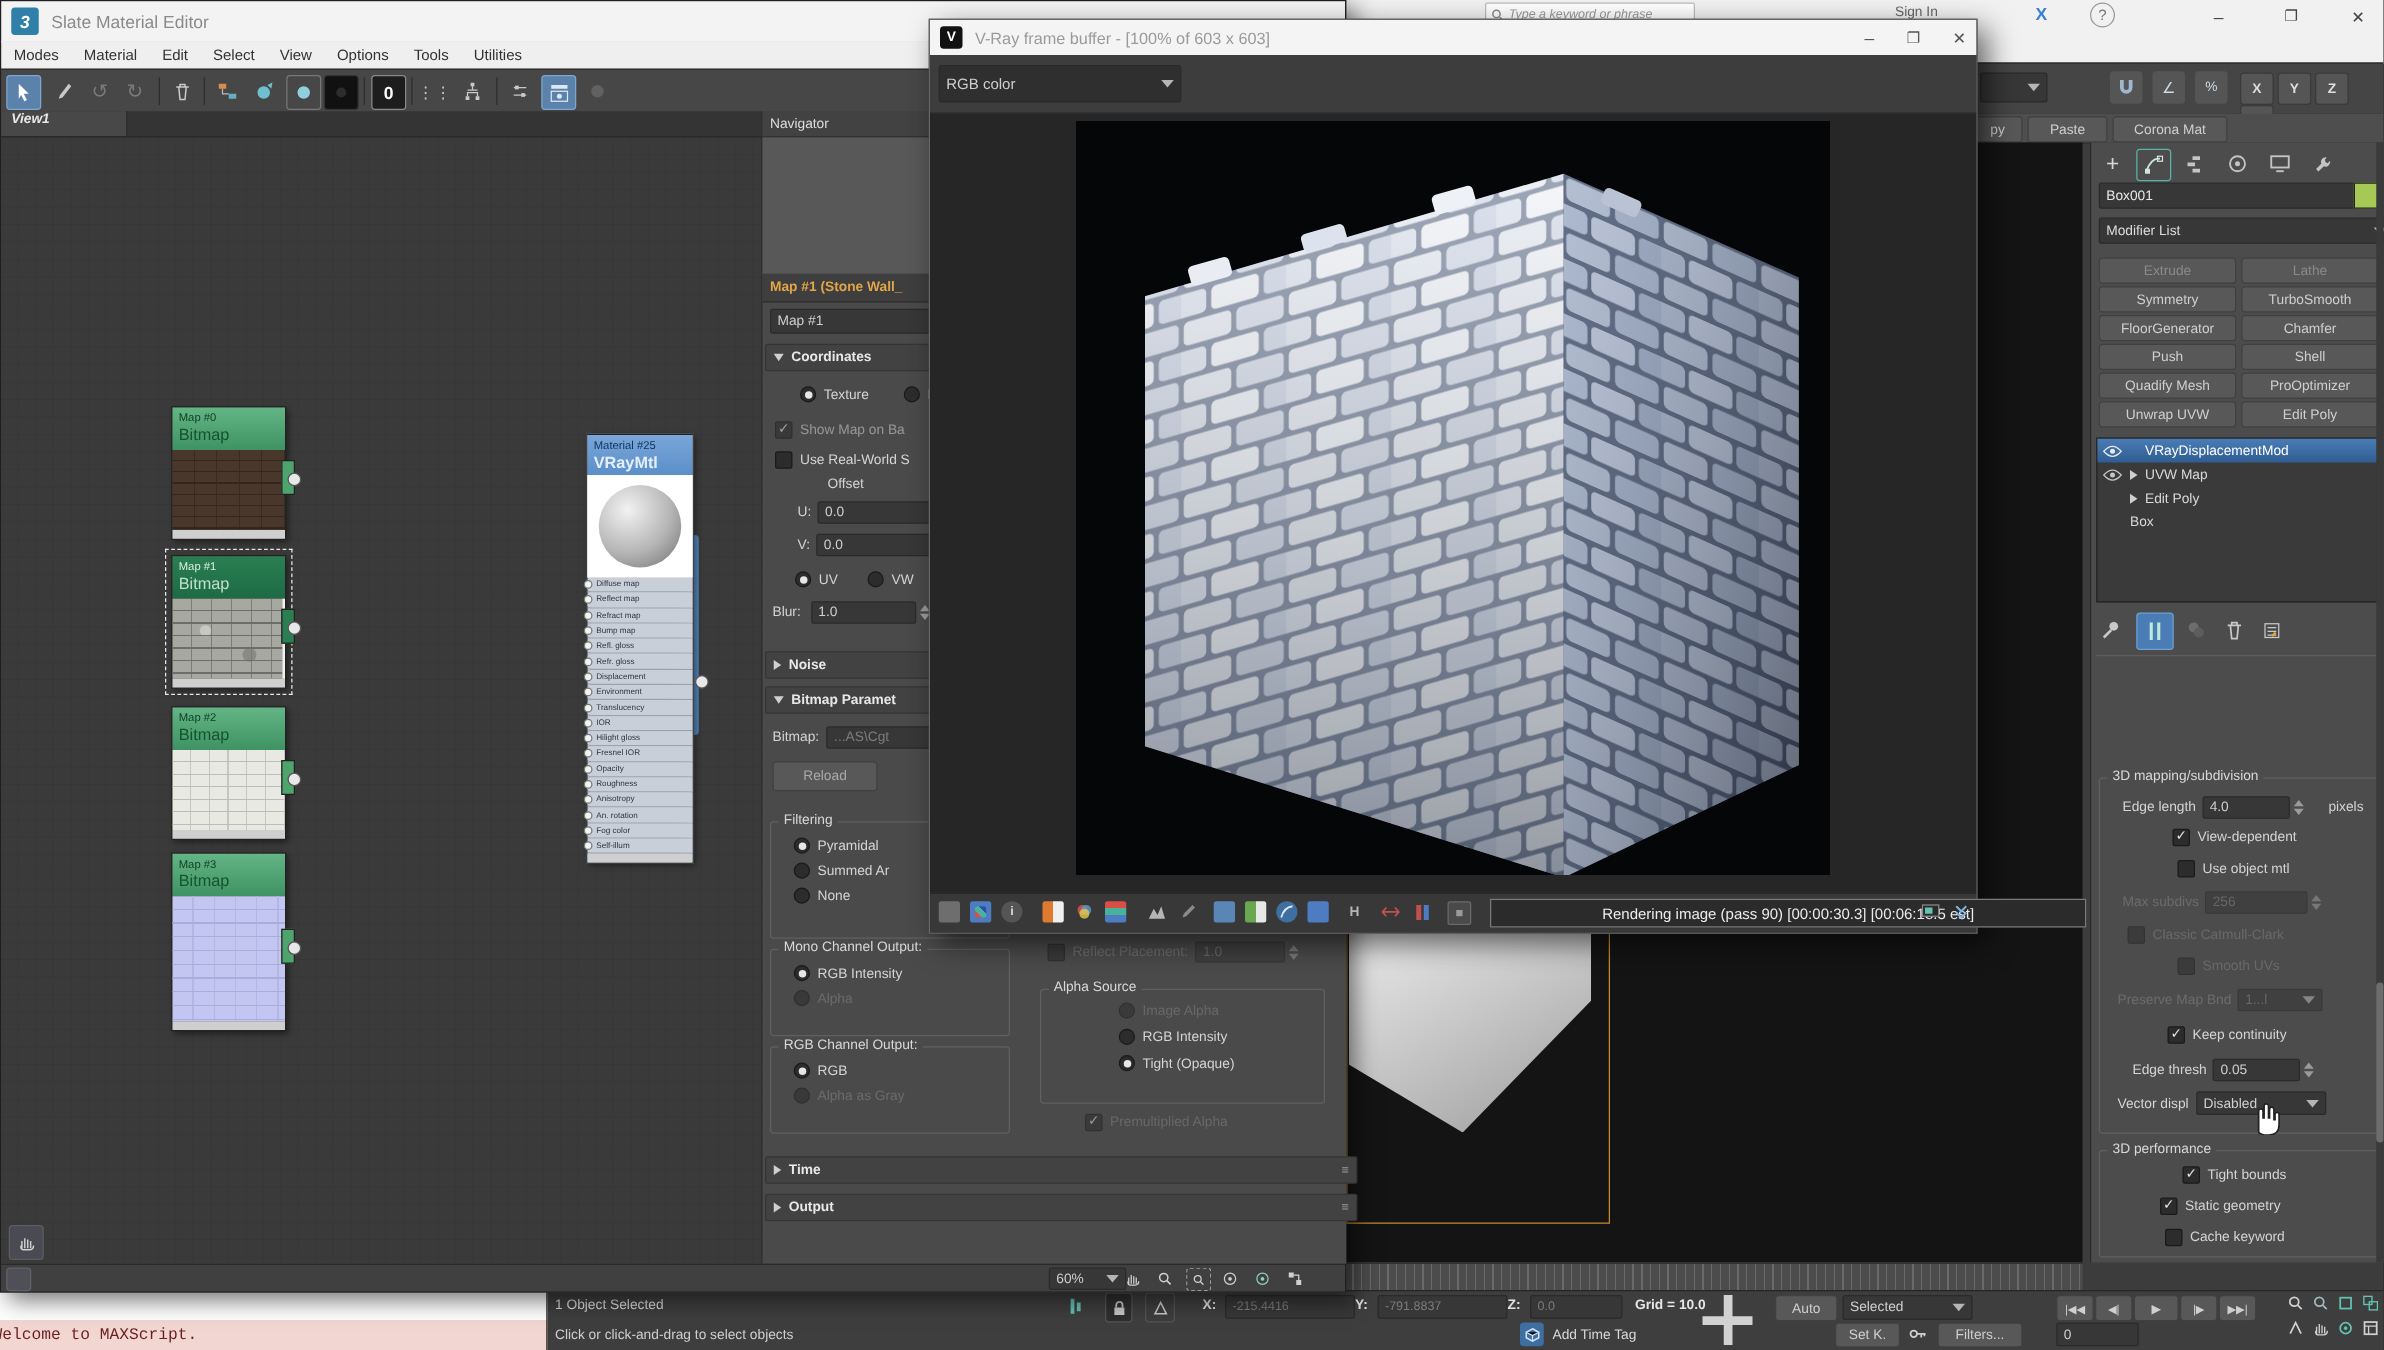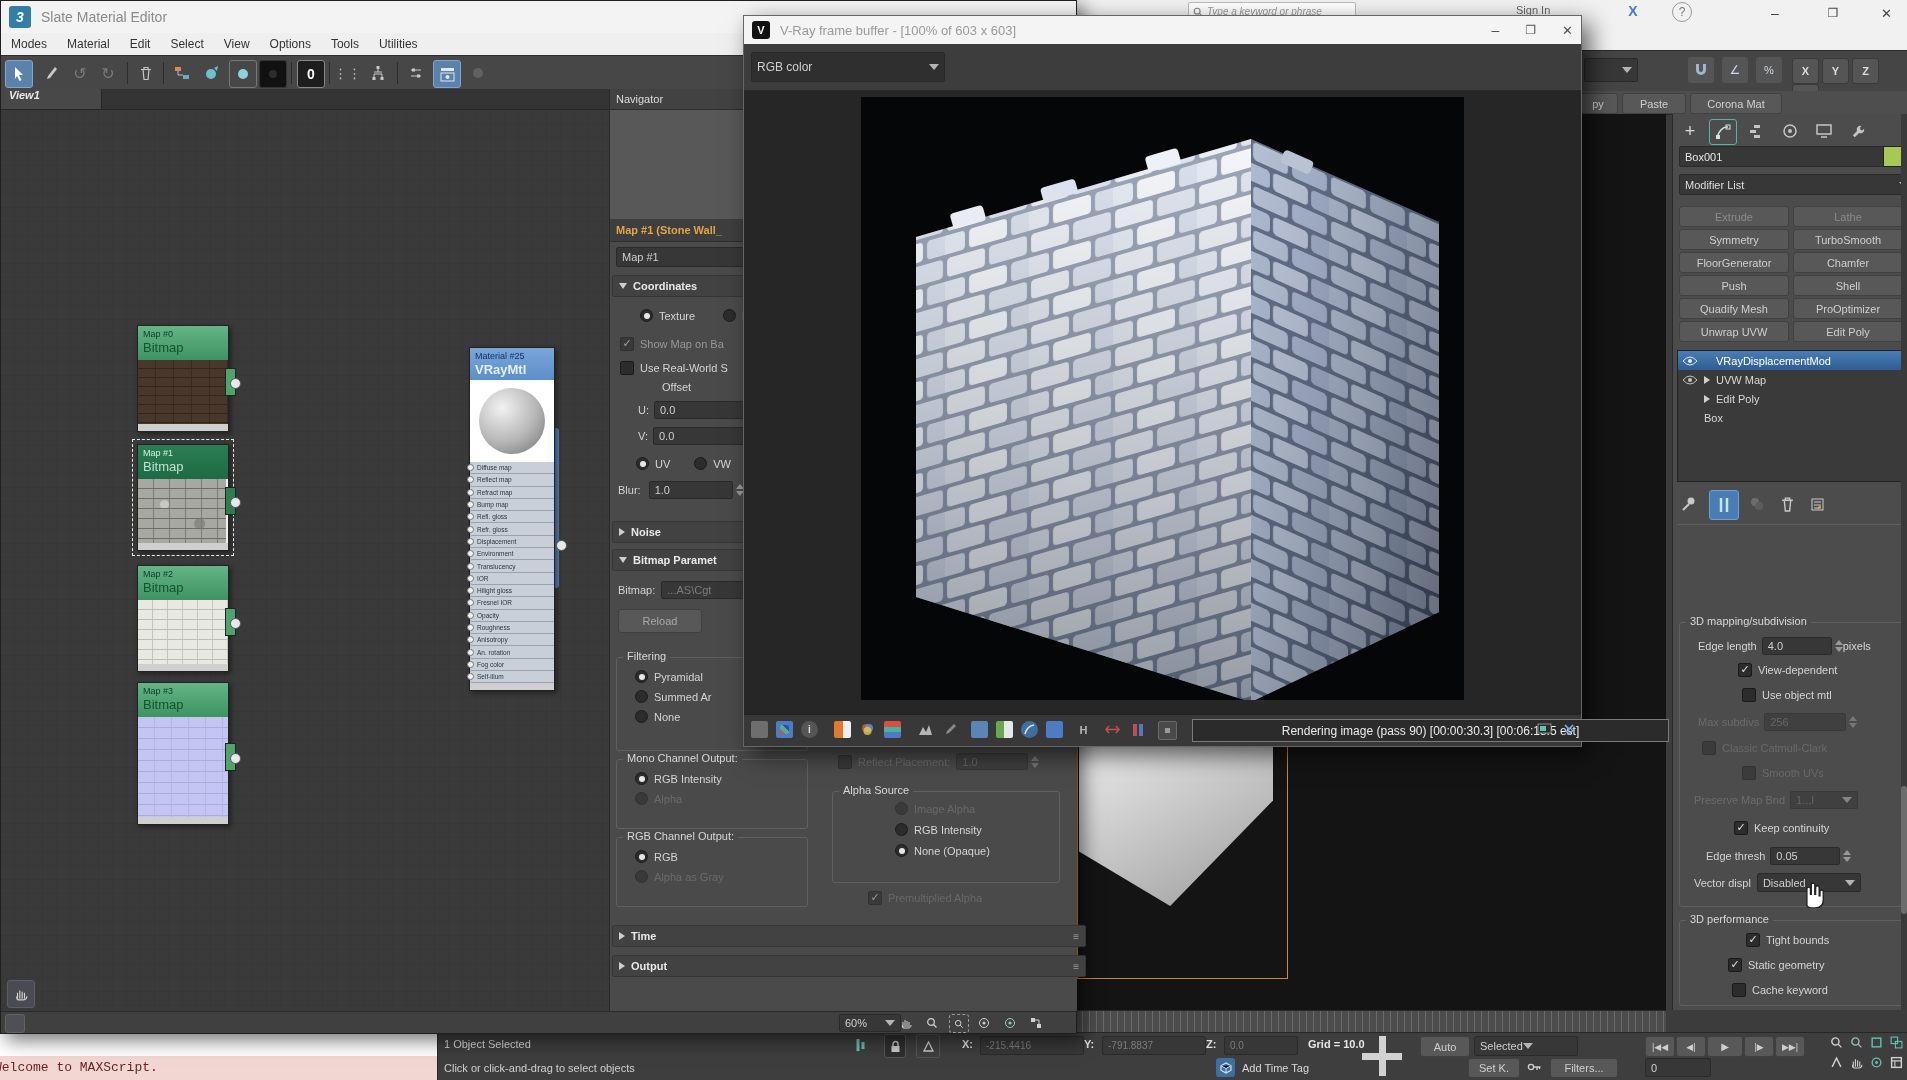--- a/index.html
+++ b/index.html
@@ -215,21 +215,21 @@
       <span class="lg">3D mapping/subdivision</span>
       <div class="flexc" style="position:absolute;left:18px;top:14px">
         <span class="lbl">Edge length</span>
         <span class="field" style="width:58px;height:16px;margin-left:5px">
             <span>4.0</span>
           </span>
         <span class="spin">
             <i class="up"></i>
             <i class="dn"></i>
           </span>
-        <span class="lbl" style="margin-left:0">pixels</span>
+        <span class="lbl" style="margin-left:20px">pixels</span>
       </div>
       <div class="flexc" style="position:absolute;left:58px;top:40px">
           <span class="chk">✓</span>
           <span class="lbl">View-dependent</span>
         </div>
       <div class="flexc" style="position:absolute;left:62px;top:65px">
           <span class="chk"></span>
           <span class="lbl">Use object mtl</span>
         </div>
       <div class="flexc" style="position:absolute;left:18px;top:90px;opacity:.55">
@@ -339,21 +339,21 @@
   <span class="abs lbl" style="left:1206px;top:1038px;font-weight:bold;color:#e0e0e0">Z:</span>
   <div class="abs field gr" style="left:1224px;top:1036px;width:62px;height:17px;font-size:10px">
       <span>0.0</span>
     </div>
   <span class="abs lbl" style="left:1308px;top:1038px;color:#e6e6e6;font-weight:bold">Grid = 10.0</span>
   <div class="abs" style="left:1362px;top:1036px;width:40px;height:40px">
     <div style="position:absolute;left:17px;top:0;width:7px;height:40px;background:#d2d2d2"></div>
     <div style="position:absolute;left:0;top:17px;width:40px;height:7px;background:#d2d2d2"></div>
   </div>
   <div class="abs btn" style="left:1420px;top:1036px;width:48px;height:19px">Auto</div>
-  <div class="abs field" style="left:1474px;top:1036px;width:92px;height:18px;">
+  <div class="abs field" style="left:1474px;top:1036px;width:92px;height:18px;justify-content:space-between">
       <span>Selected</span>
       <span class="caret"></span>
     </div>
 
   <div class="abs btn" style="left:1645px;top:1036px;width:28px;height:19px;font-size:9px">|◀◀</div>
   <div class="abs btn" style="left:1676px;top:1036px;width:28px;height:19px;font-size:9px">◀|</div>
   <div class="abs btn" style="left:1707px;top:1036px;width:34px;height:19px;font-size:10px">▶</div>
   <div class="abs btn" style="left:1744px;top:1036px;width:28px;height:19px;font-size:9px">|▶</div>
   <div class="abs btn" style="left:1775px;top:1036px;width:28px;height:19px;font-size:9px">▶▶|</div>
 
@@ -799,21 +799,21 @@
         <div class="flexc" style="position:absolute;left:62px;top:10px;opacity:.5">
             <span class="rad"></span>
             <span class="lbl gr">Image Alpha</span>
           </div>
         <div class="flexc" style="position:absolute;left:62px;top:31px">
             <span class="rad"></span>
             <span class="lbl">RGB Intensity</span>
           </div>
         <div class="flexc" style="position:absolute;left:62px;top:52px">
             <span class="rad on"></span>
-            <span class="lbl">None (Opaque)</span>
+            <span class="lbl">Tight (Opaque)</span>
           </div>
       </div>
       <div class="flexc" style="position:absolute;left:258px;top:672px;opacity:.5">
           <span class="chk">✓</span>
           <span class="lbl gr">Premultiplied Alpha</span>
         </div>
 
       <div class="rollout" style="left:2px;top:706px;width:460px;height:20px">
           <span class="tri closed"></span>
           <span>Time</span>

